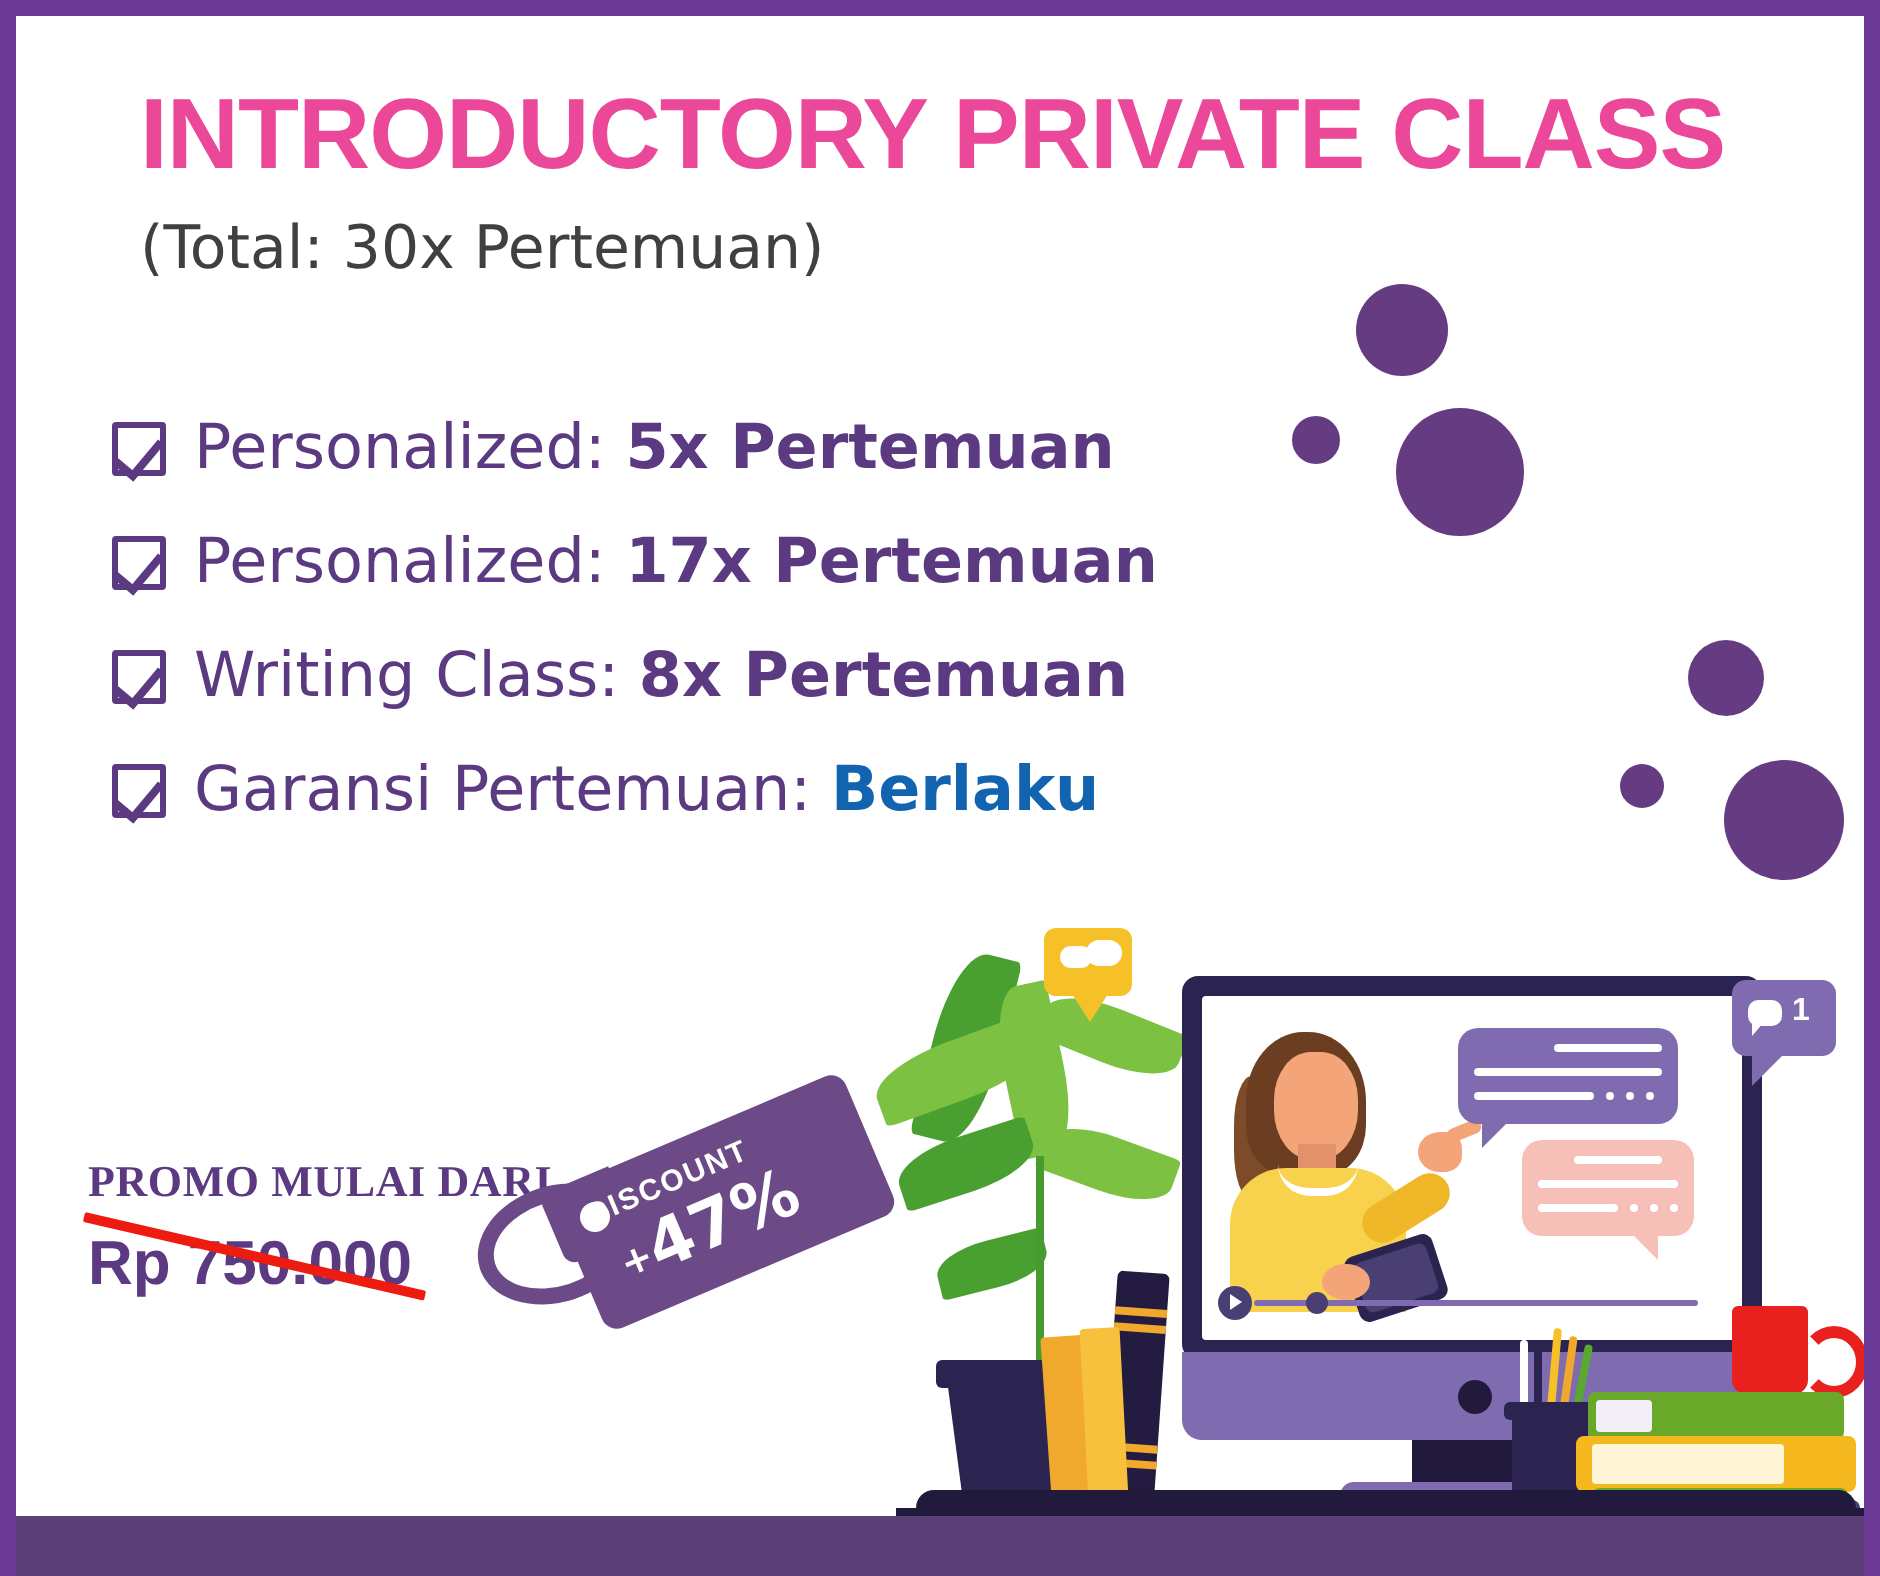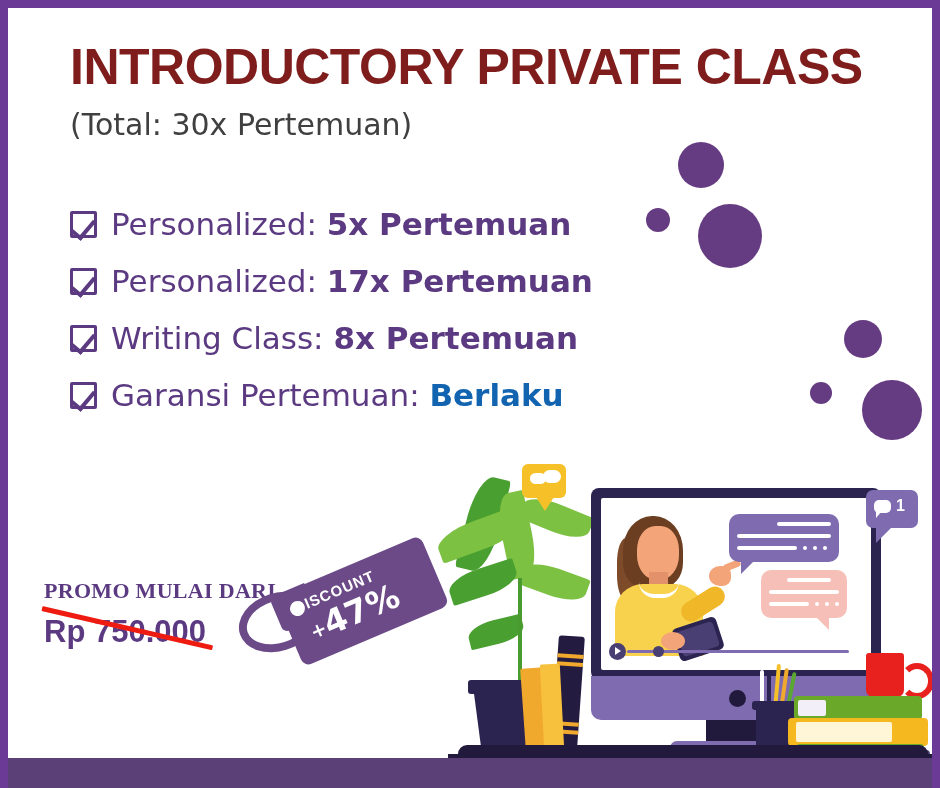--- a/index.html
+++ b/index.html
@@ -21,34 +21,34 @@
     position:absolute;left:-8px;right:-8px;bottom:0;
     height:30px;background:#5b4077;
   }
 
   
   .circ{position:absolute;border-radius:50%;background:#653c82;}
 
   
   .title{
     position:absolute;left:62px;top:34px;
-    font-size:50px;font-weight:bold;color:#7f1d1d;
+    font-size:50px;font-weight:bold;color:#ec4899;
     letter-spacing:-0.5px;line-height:1;
     font-family:"Liberation Sans", sans-serif;
     white-space:nowrap;
   }
   .subtitle{
     position:absolute;left:62px;top:102px;
     font-size:30px;color:#404040;line-height:1;
     font-family:"DejaVu Sans", sans-serif;
     font-weight:400;
   }
 
   
-  .bullets{position:absolute;left:62px;top:188px;}
+  .bullets{position:absolute;left:48px;top:188px;}
   .b-row{display:flex;align-items:center;height:57px;}
   .cbx{
     position:relative;width:27px;height:27px;flex:0 0 27px;
     border:3.5px solid #5b3a82;border-radius:2px;margin-right:14px;
     box-sizing:border-box;
   }
   .cbx:after{
     content:"";position:absolute;left:3px;top:1px;
     width:10px;height:20px;
     border-right:4px solid #5b3a82;border-bottom:4px solid #5b3a82;

